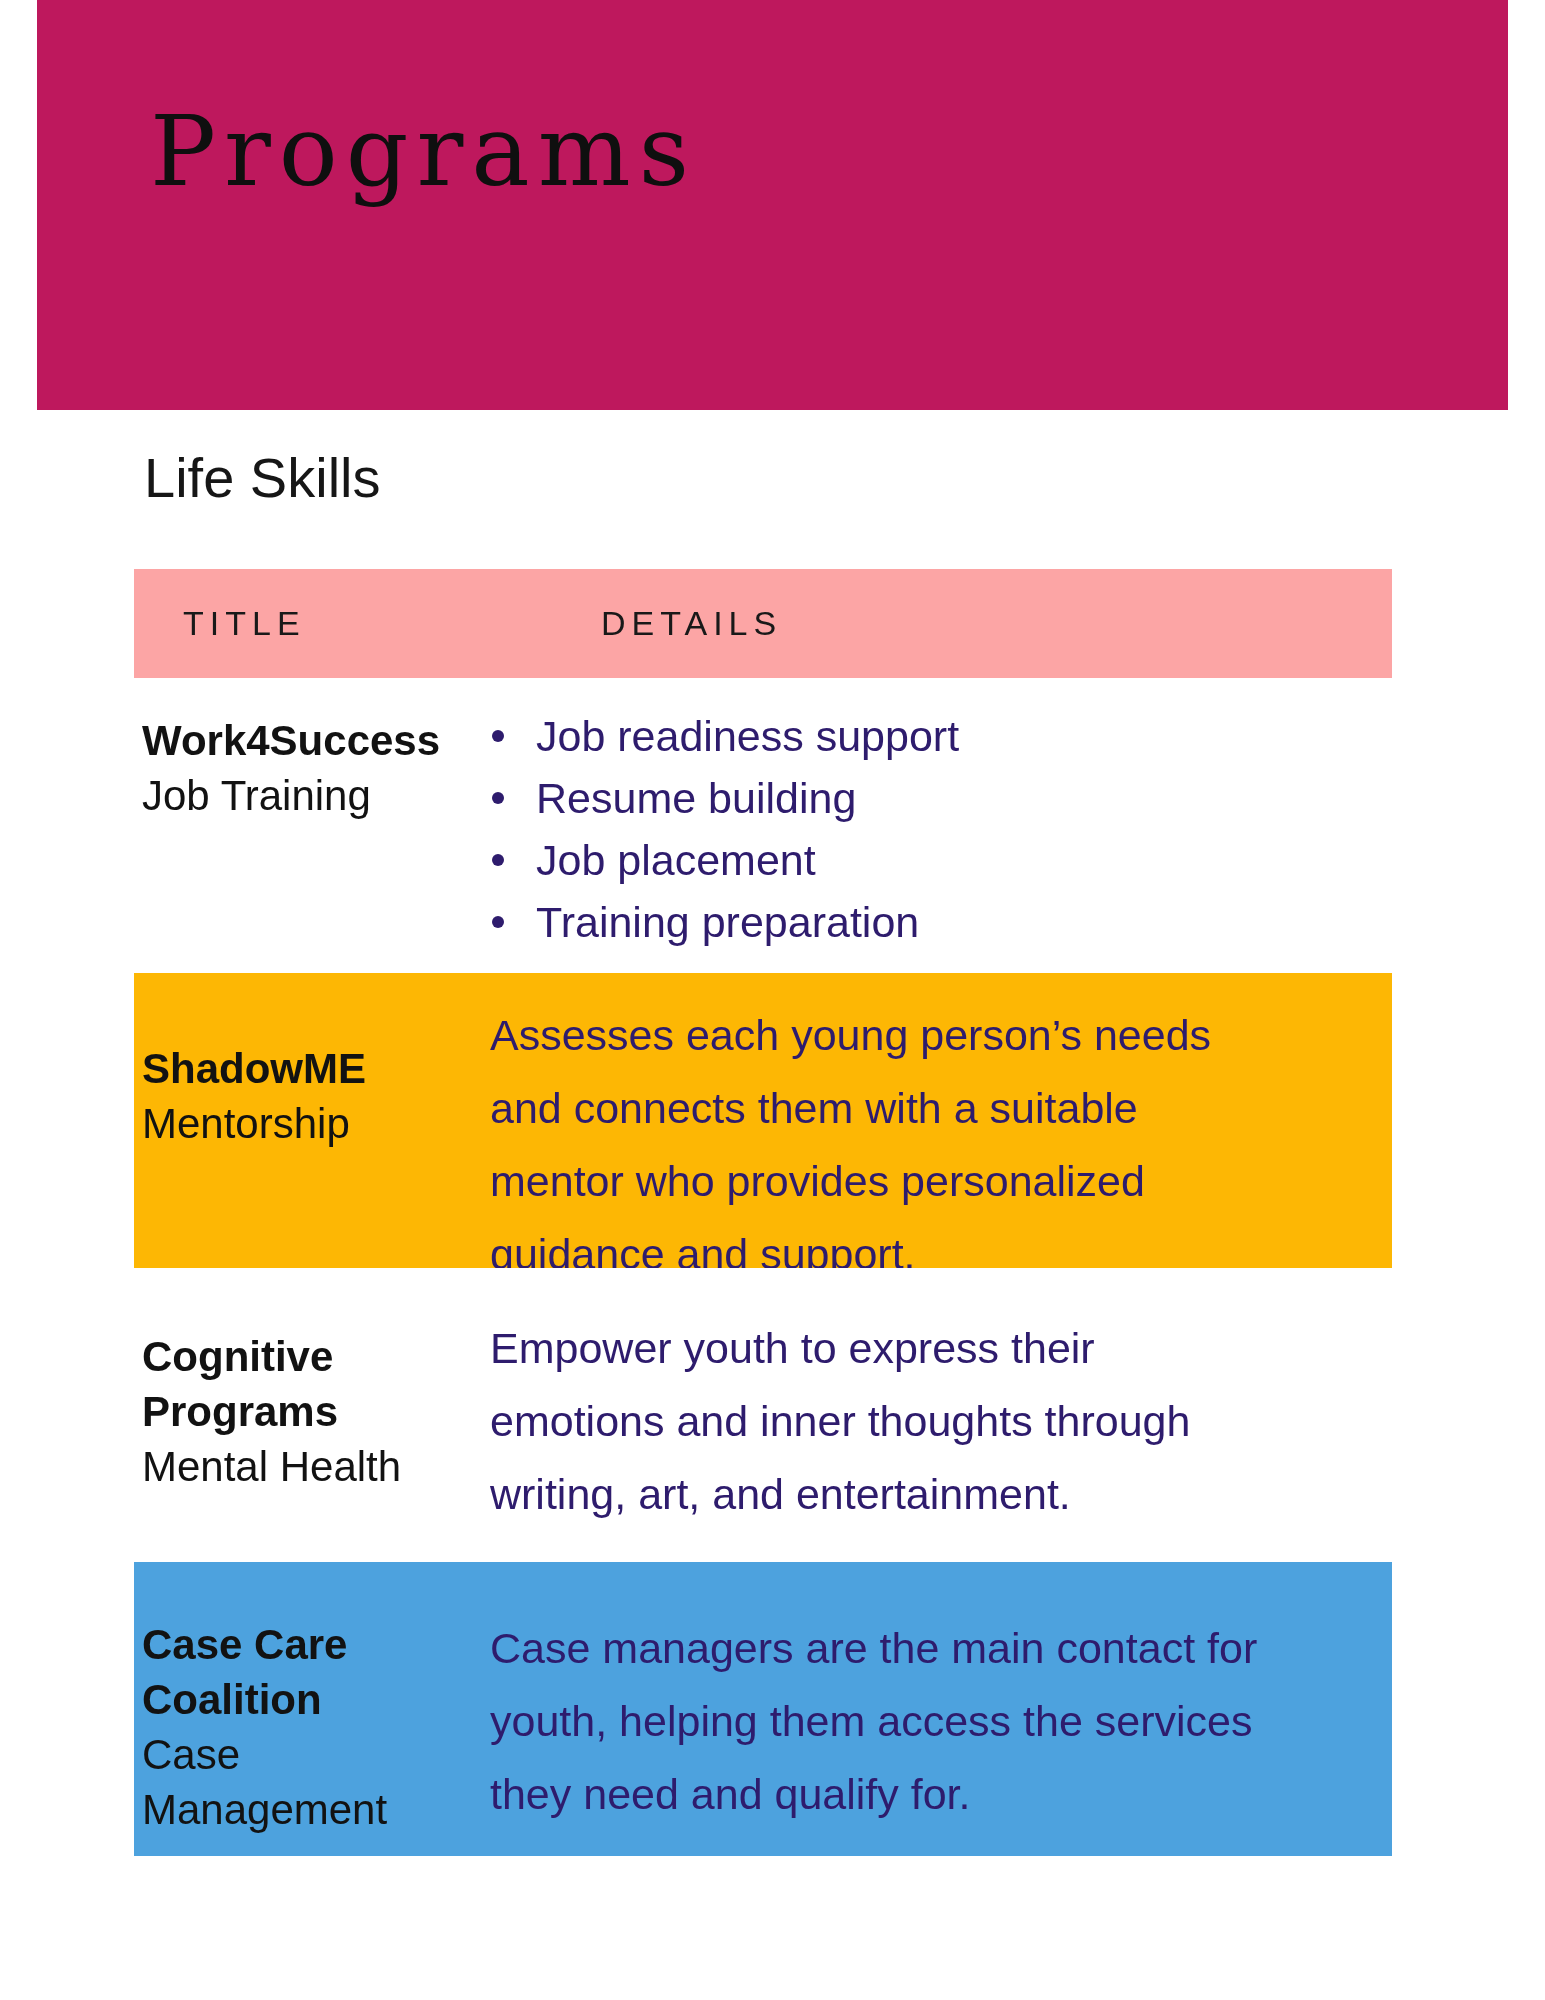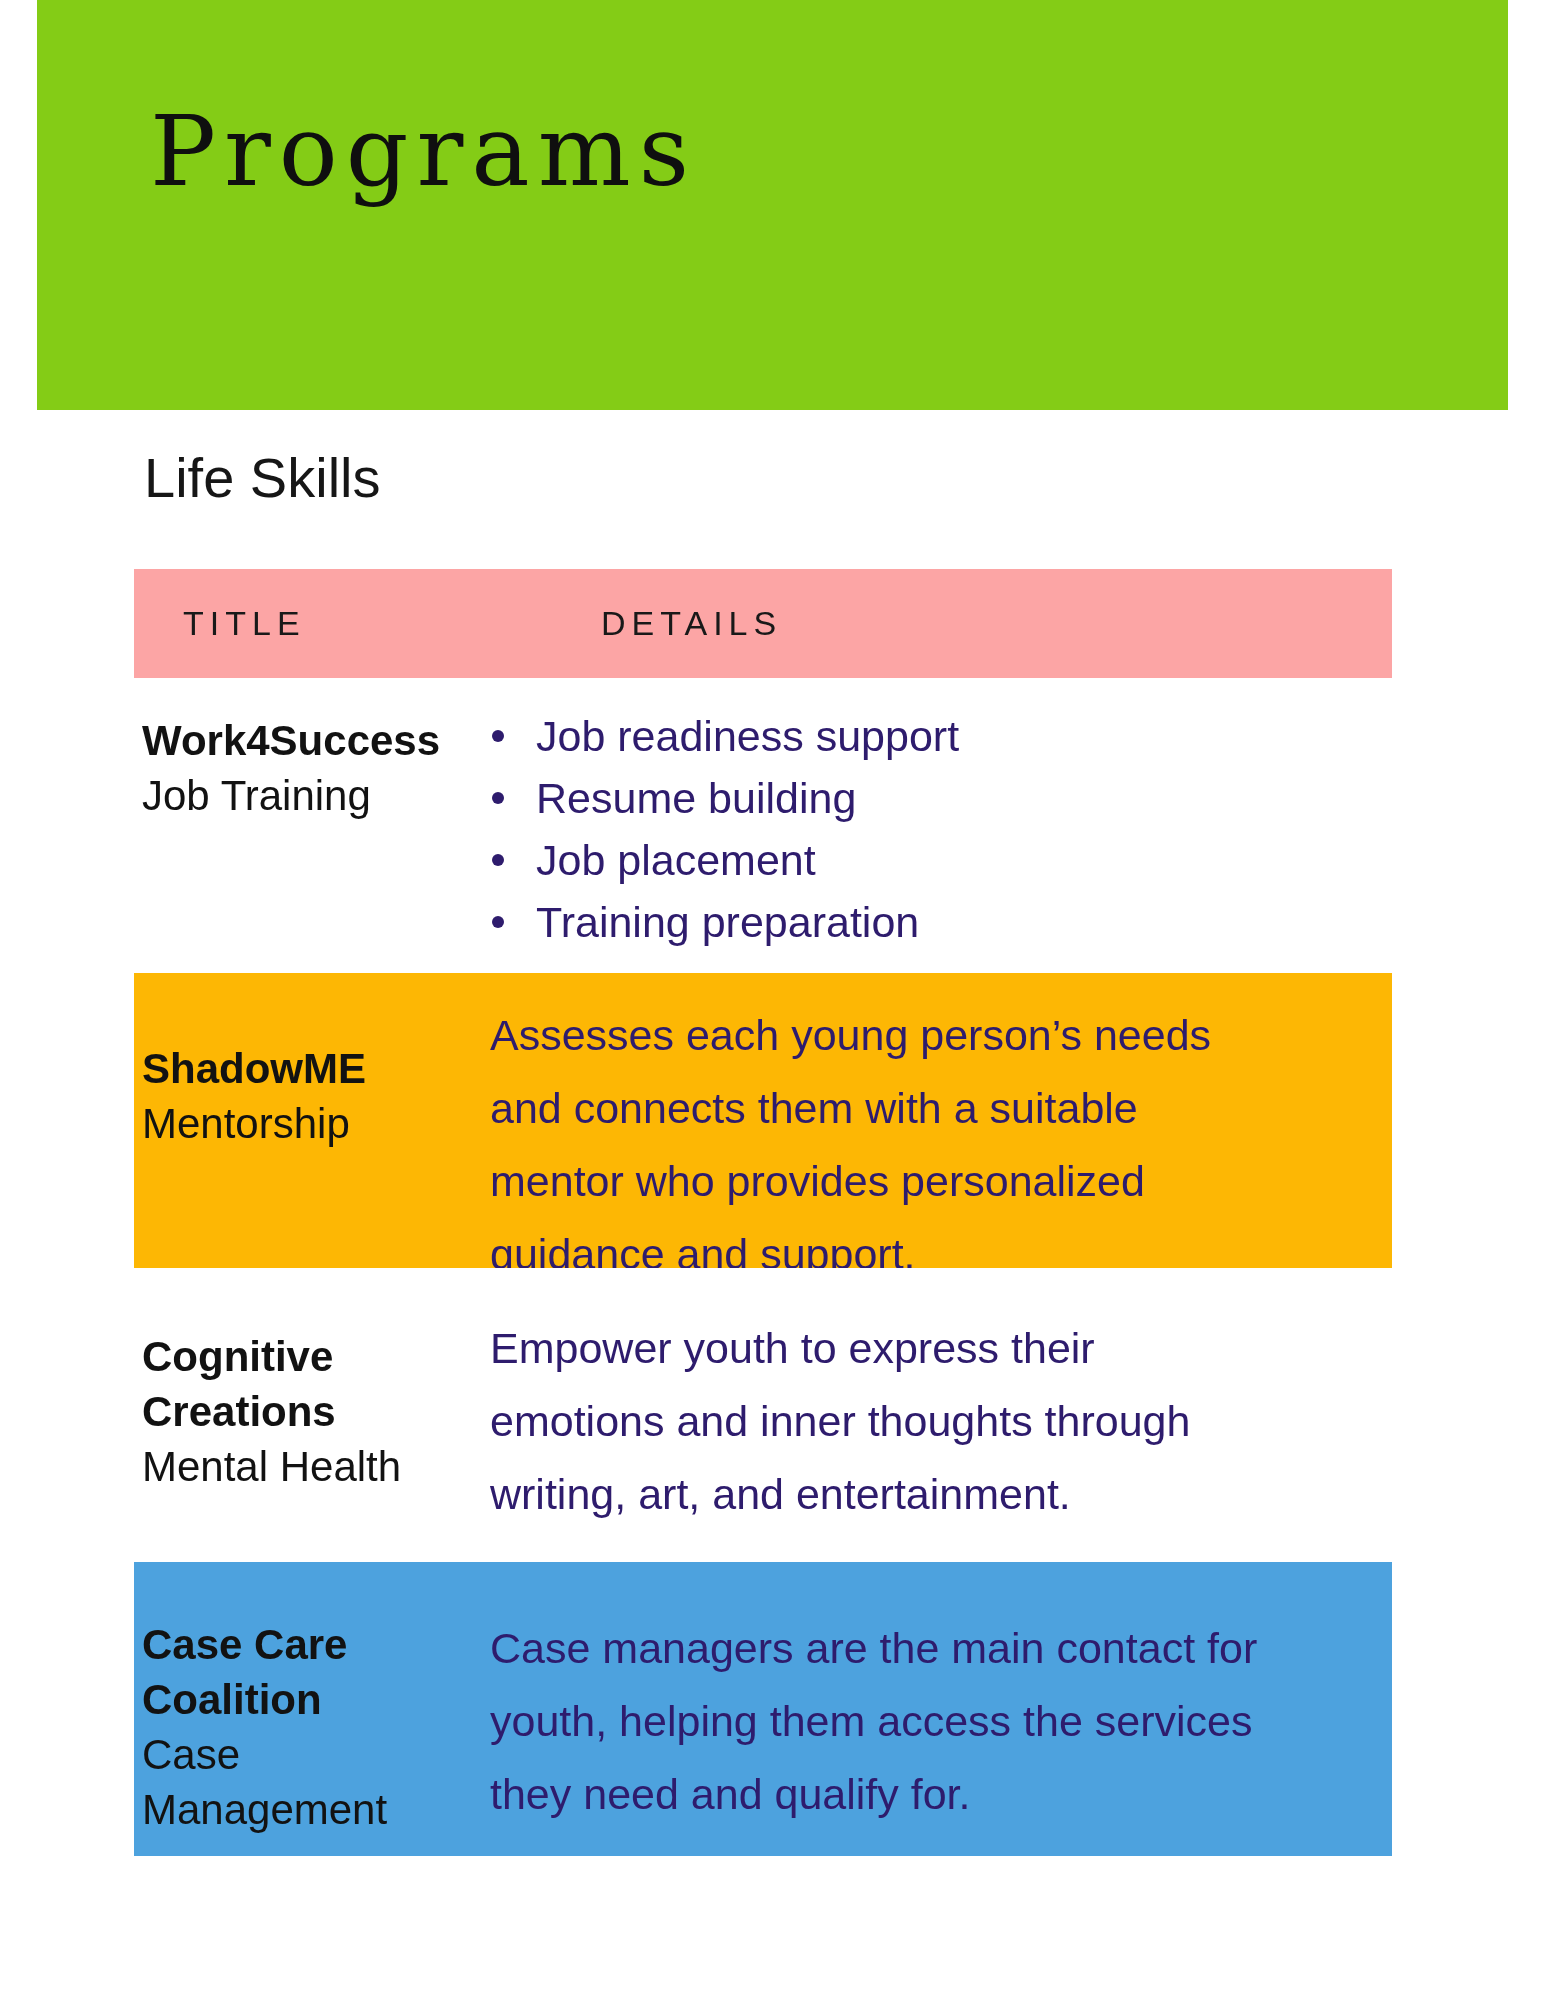--- a/index.html
+++ b/index.html
@@ -6,21 +6,21 @@
   .page{
     position:relative;
     width:1545px;height:2000px;
     background:#ffffff;
     overflow:hidden;
     font-family:"Liberation Sans",sans-serif;
   }
   
   .banner{
     position:absolute;left:37px;top:0;width:1471px;height:410px;
-    background:#84cc16;
+    background:#be185d;
   }
   .programs-title{
     position:absolute;left:113px;top:93px;
     margin:0;
     font-family:"DejaVu Serif","Liberation Serif",serif;
     font-size:98px;line-height:1.2;font-weight:500;
     letter-spacing:8px;color:#0f0f0f;
   }
   
   .section-title{
@@ -107,21 +107,21 @@
         <div class="row-name">ShadowME</div>
         <div class="row-sub">Mentorship</div>
       </div>
       <div class="details-cell">
         <p class="details-text">Assesses each young person’s needs and connects them with a suitable mentor who provides personalized guidance and support.</p>
       </div>
     </div>
 
     <div class="prow r3">
       <div class="title-cell">
-        <div class="row-name">Cognitive Creations</div>
+        <div class="row-name">Cognitive Programs</div>
         <div class="row-sub">Mental Health</div>
       </div>
       <div class="details-cell">
         <p class="details-text">Empower youth to express their emotions and inner thoughts through writing, art, and entertainment.</p>
       </div>
     </div>
 
     <div class="prow r4">
       <div class="title-cell">
         <div class="row-name">Case Care Coalition</div>

